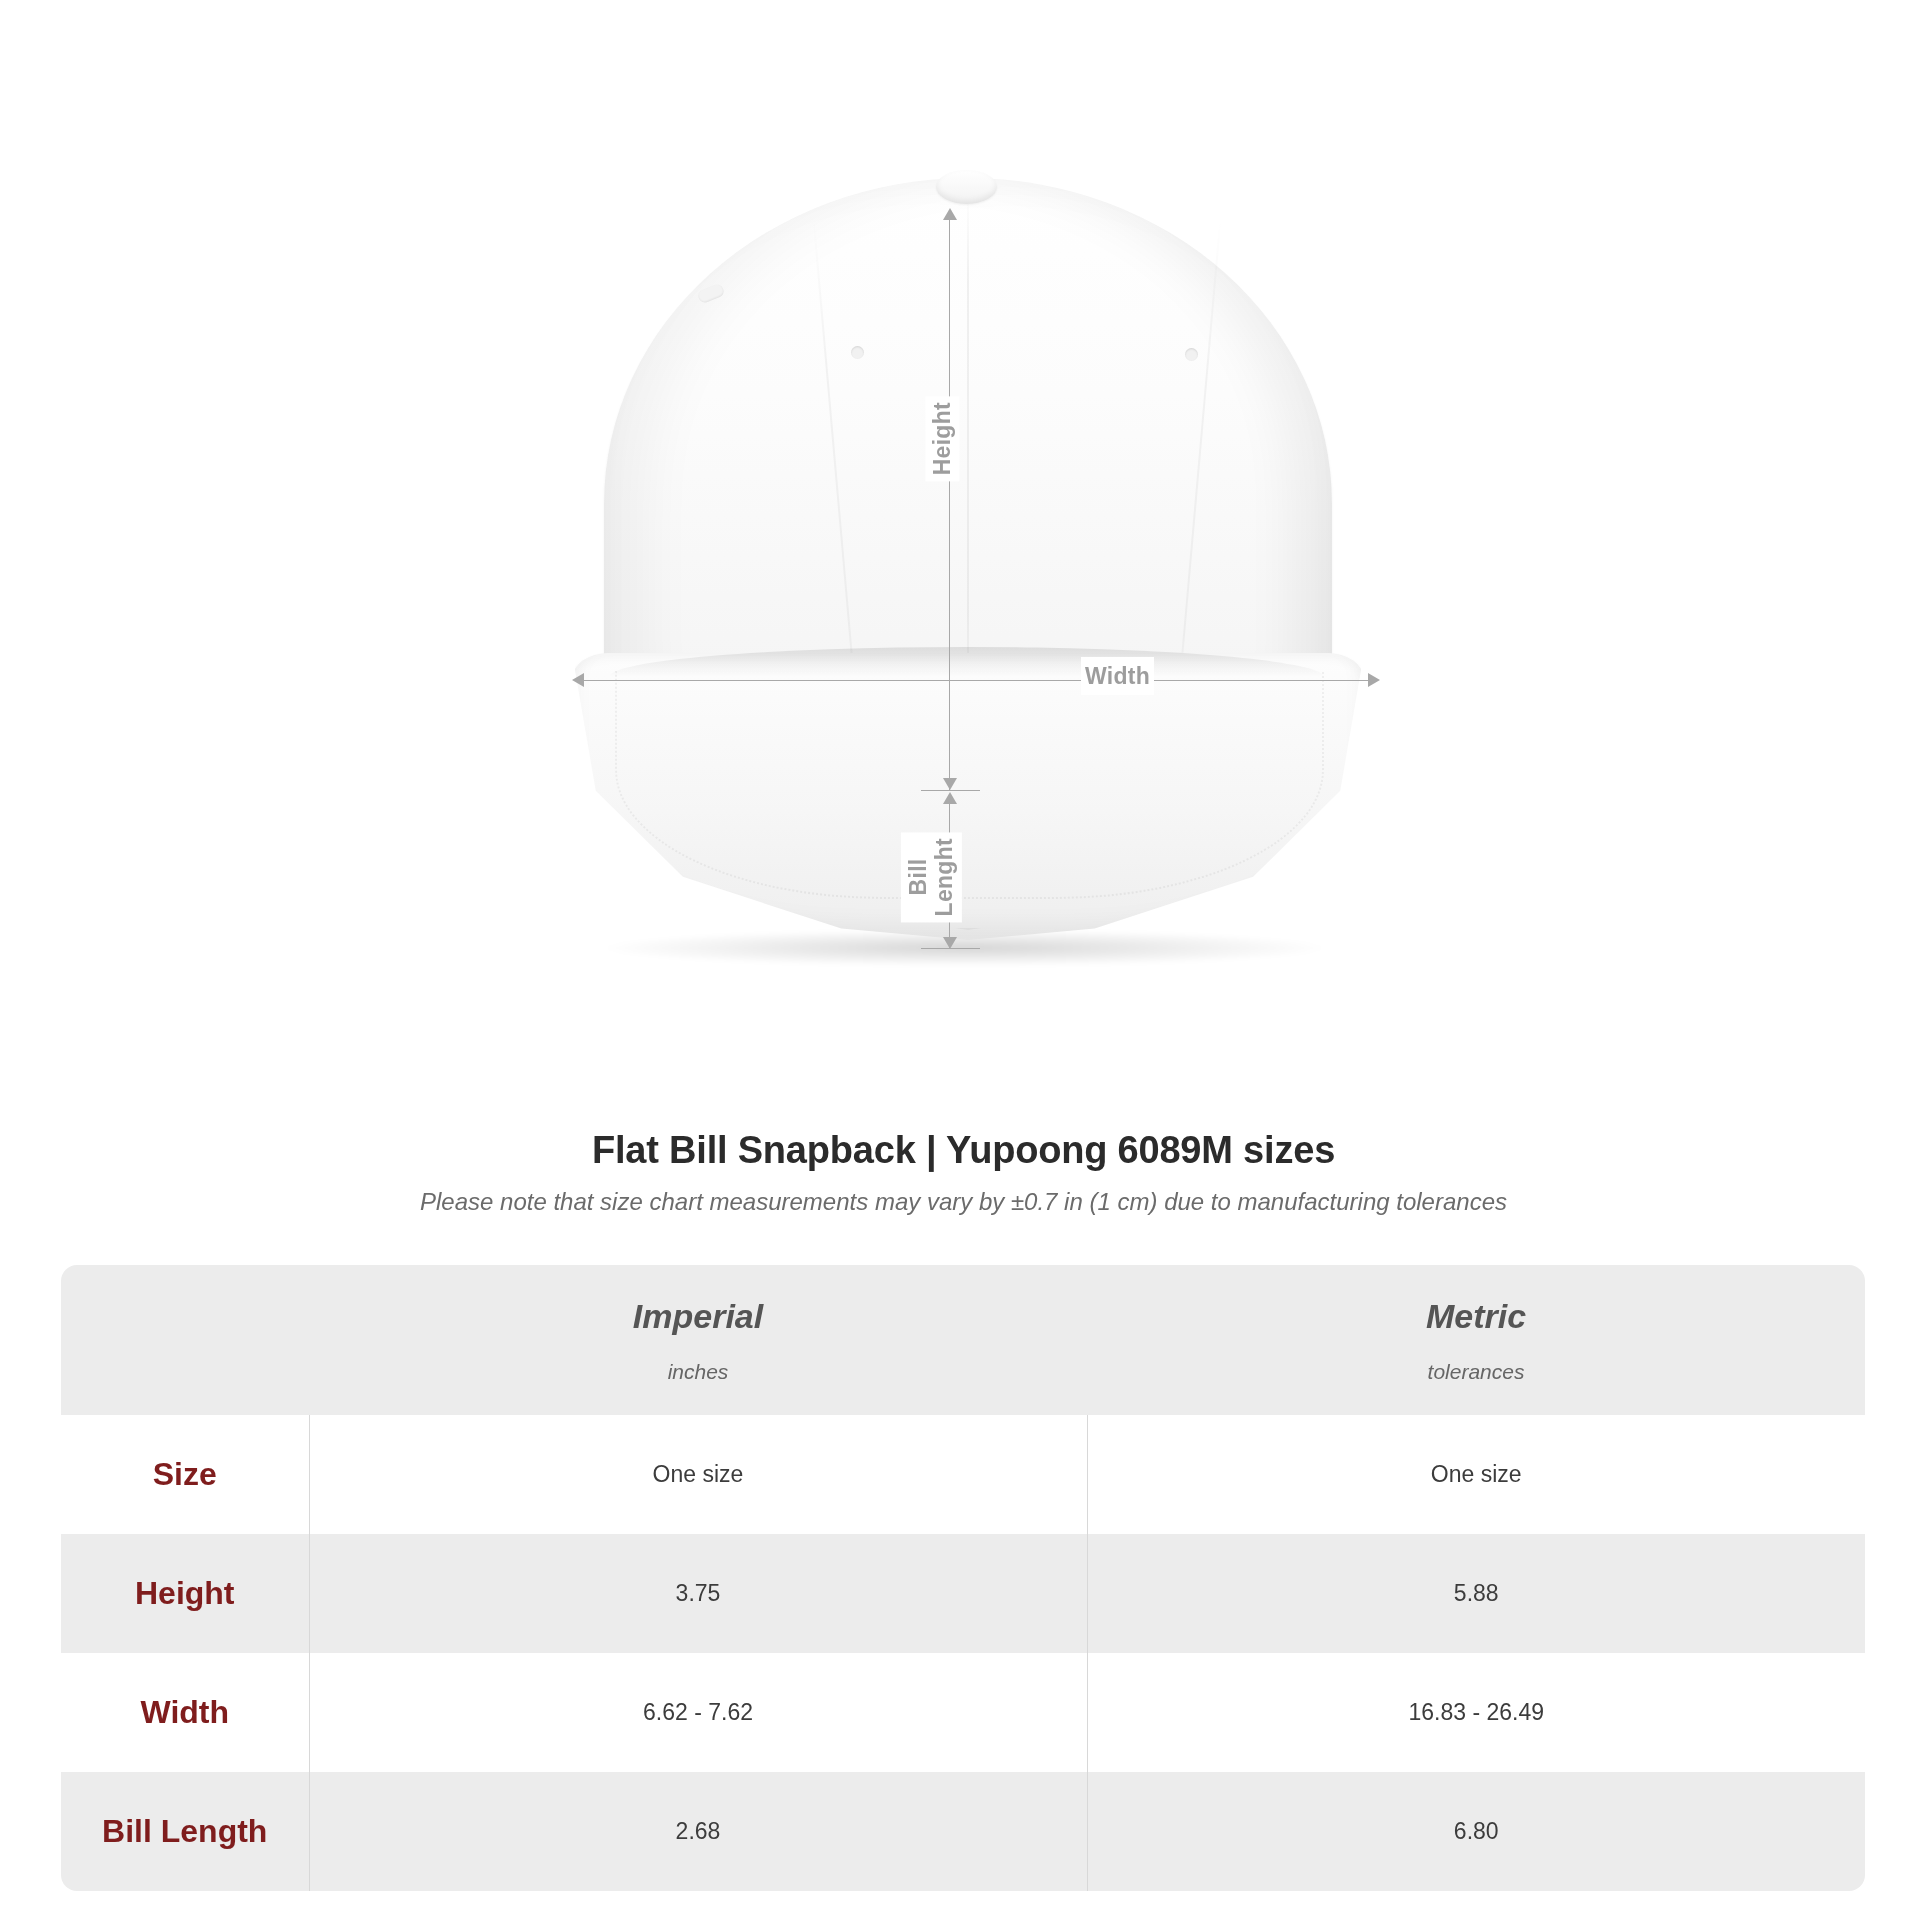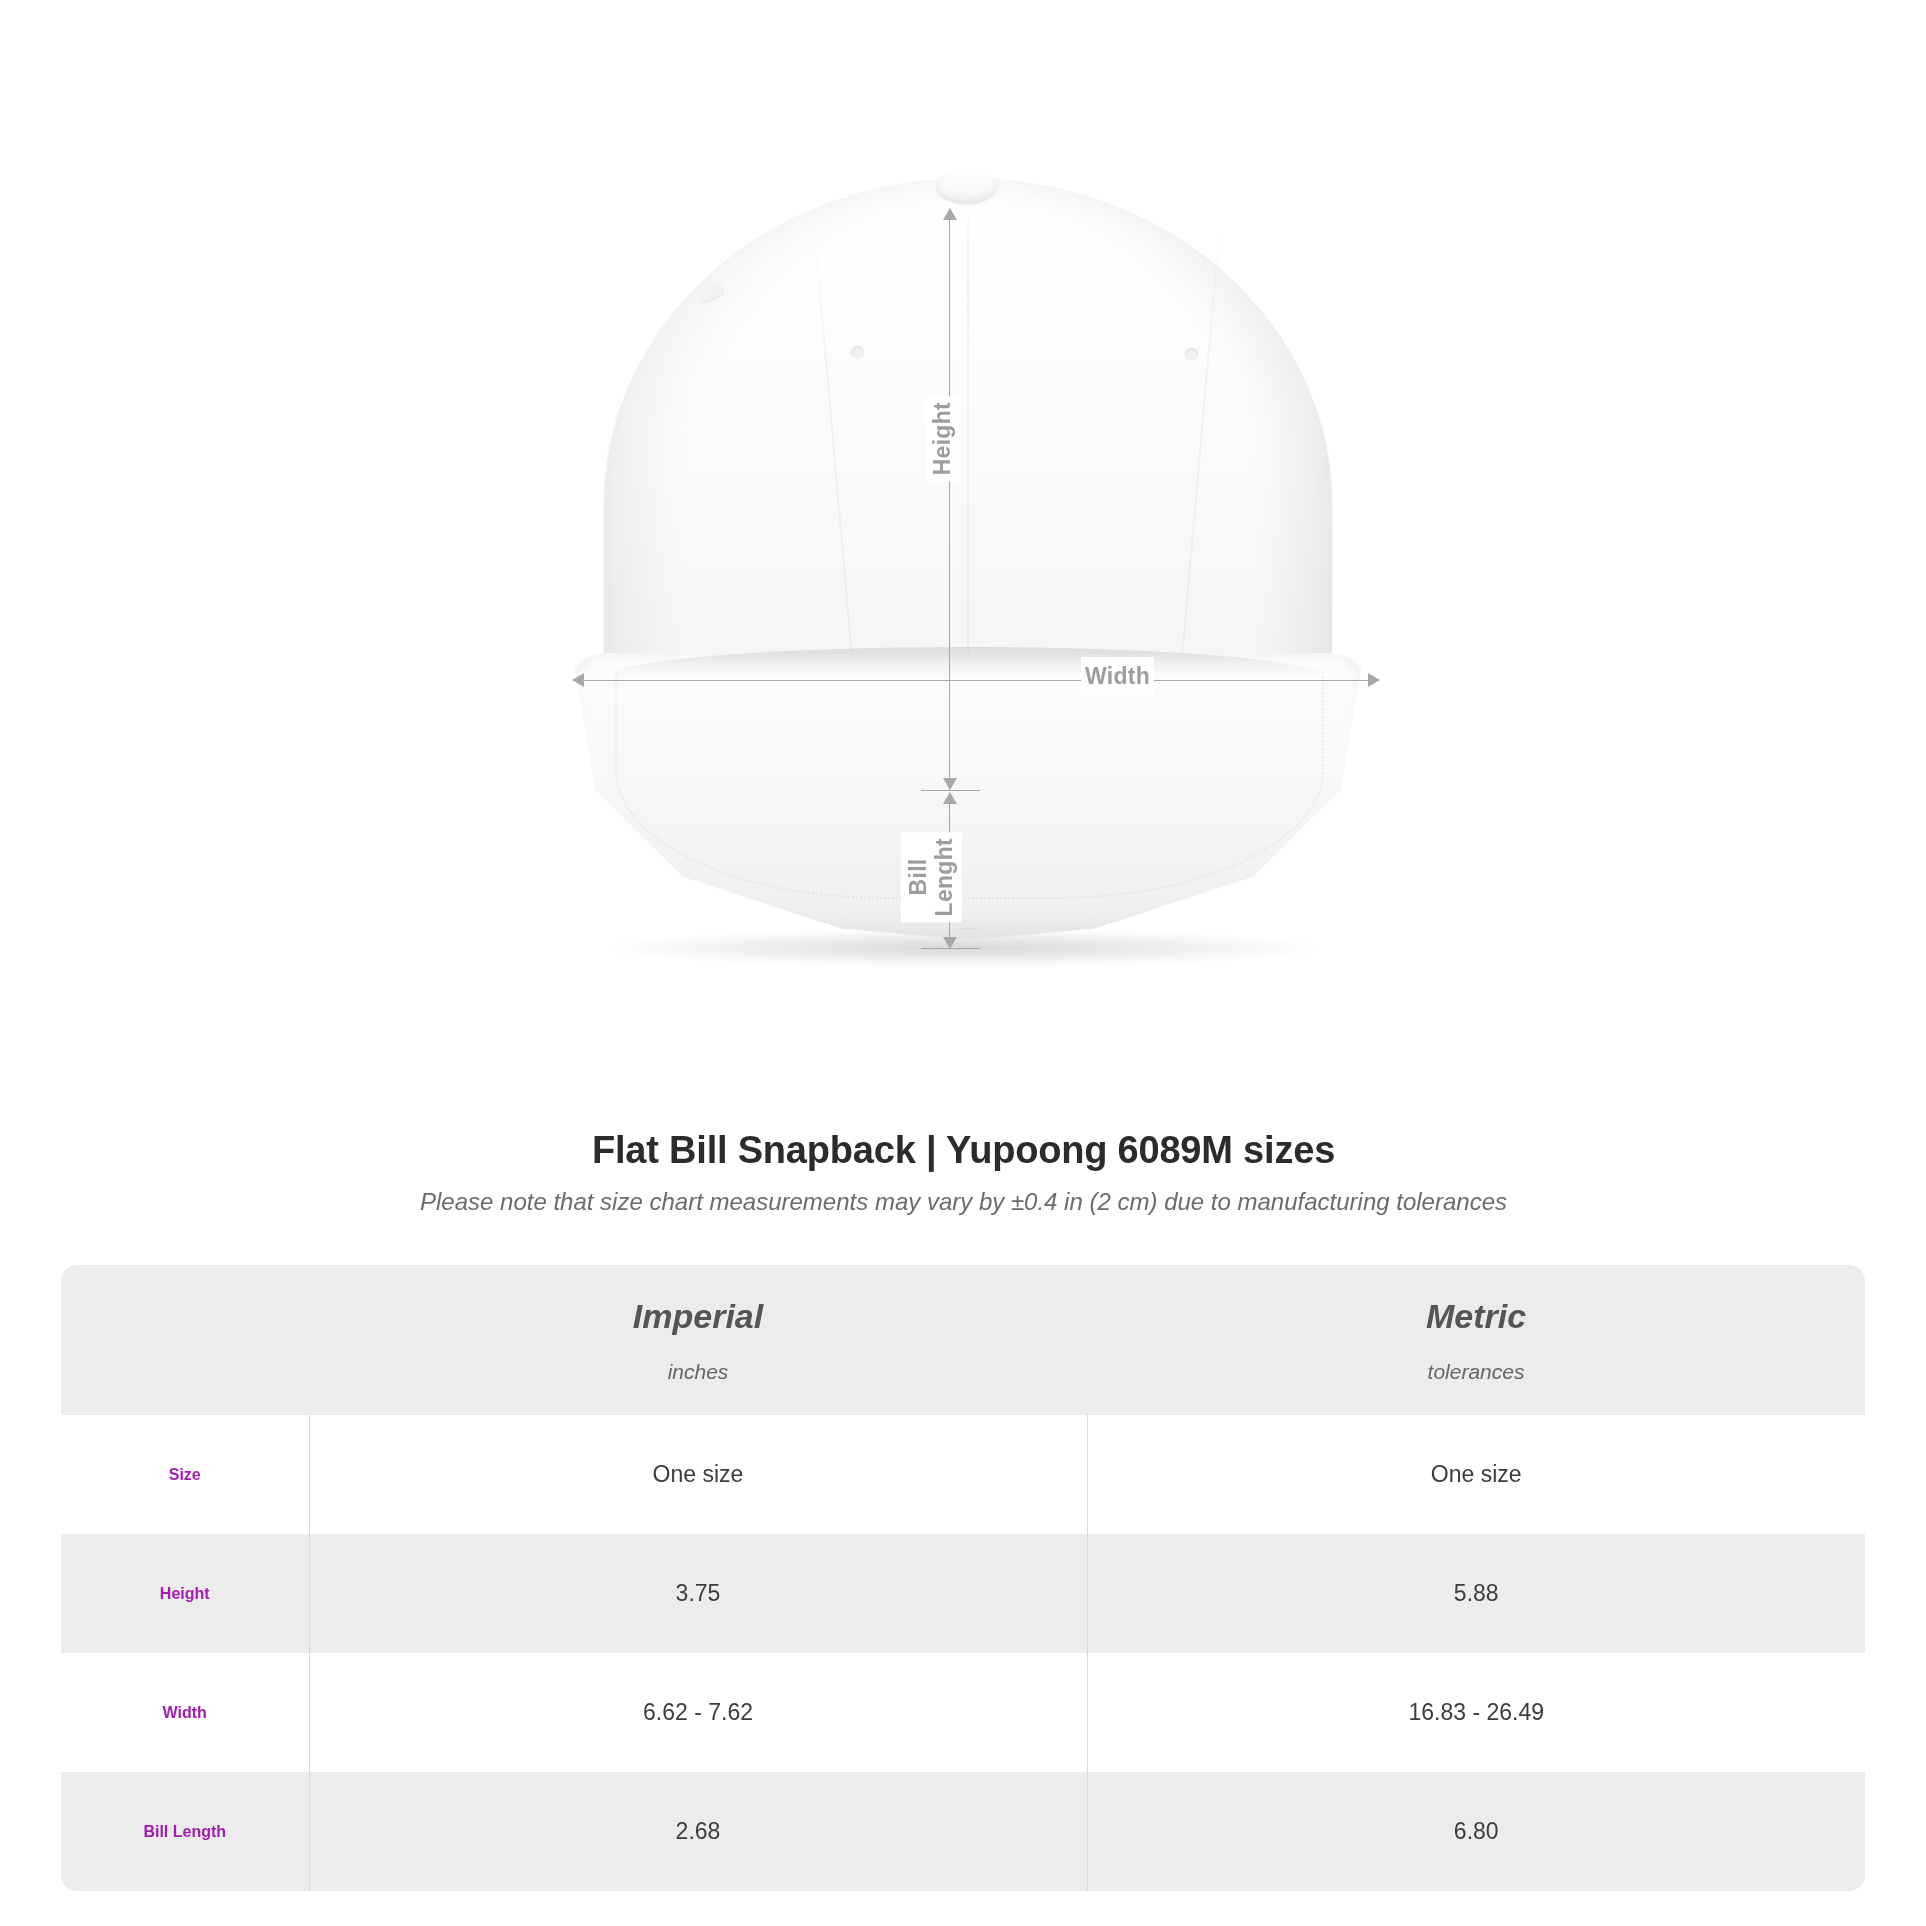--- a/index.html
+++ b/index.html
@@ -287,22 +287,22 @@
   .body-row td {
     height: 117px;
     font-size: 23px;
     color: #3c3c3c;
   }
   .body-row.shade td {
     background: #ececec;
   }
   .body-row td.rowlabel {
     font-weight: bold;
-    color: #a21caf;
-    font-size: 16px;
+    color: #7f1d1d;
+    font-size: 32px;
   }
   .body-row td.val {
     border-left: 1px solid #d8d8d8;
   }
   .body-row.last td:first-child {
     border-radius: 0 0 0 16px;
   }
   .body-row.last td:last-child {
     border-radius: 0 0 16px 0;
     margin-top: 16px;
@@ -353,21 +353,21 @@
       <div class="dim-line-v" style="left:949px; top:800px; height:149px;"></div>
       <div class="arrow arrow-down" style="left:943px; top:937px;"></div>
       <div class="dim-label vertical-text" style="left:901px; top:832px;"><span>Bill</span> <span>Lenght</span></div>
       <div class="tick-h" style="left:921px; top:790px; width:59px; background:#a8a8a8;"></div>
       <div class="tick-h" style="left:921px; top:948px; width:59px; background:#a8a8a8;"></div>
     </div>
   </div>
 
   <div class="title-block">
     <div class="chart-title">Flat Bill Snapback | Yupoong 6089M sizes</div>
-    <div class="chart-note">Please note that size chart measurements may vary by ±0.4 in (2 cm) due to manufacturing tolerances</div>
+    <div class="chart-note">Please note that size chart measurements may vary by ±0.7 in (1 cm) due to manufacturing tolerances</div>
   </div>
 
   <div class="table-wrap">
     <table class="size-chart">
       <colgroup>
         <col class="col-label">
         <col class="col-val">
         <col class="col-val">
       </colgroup>
       <tbody>

